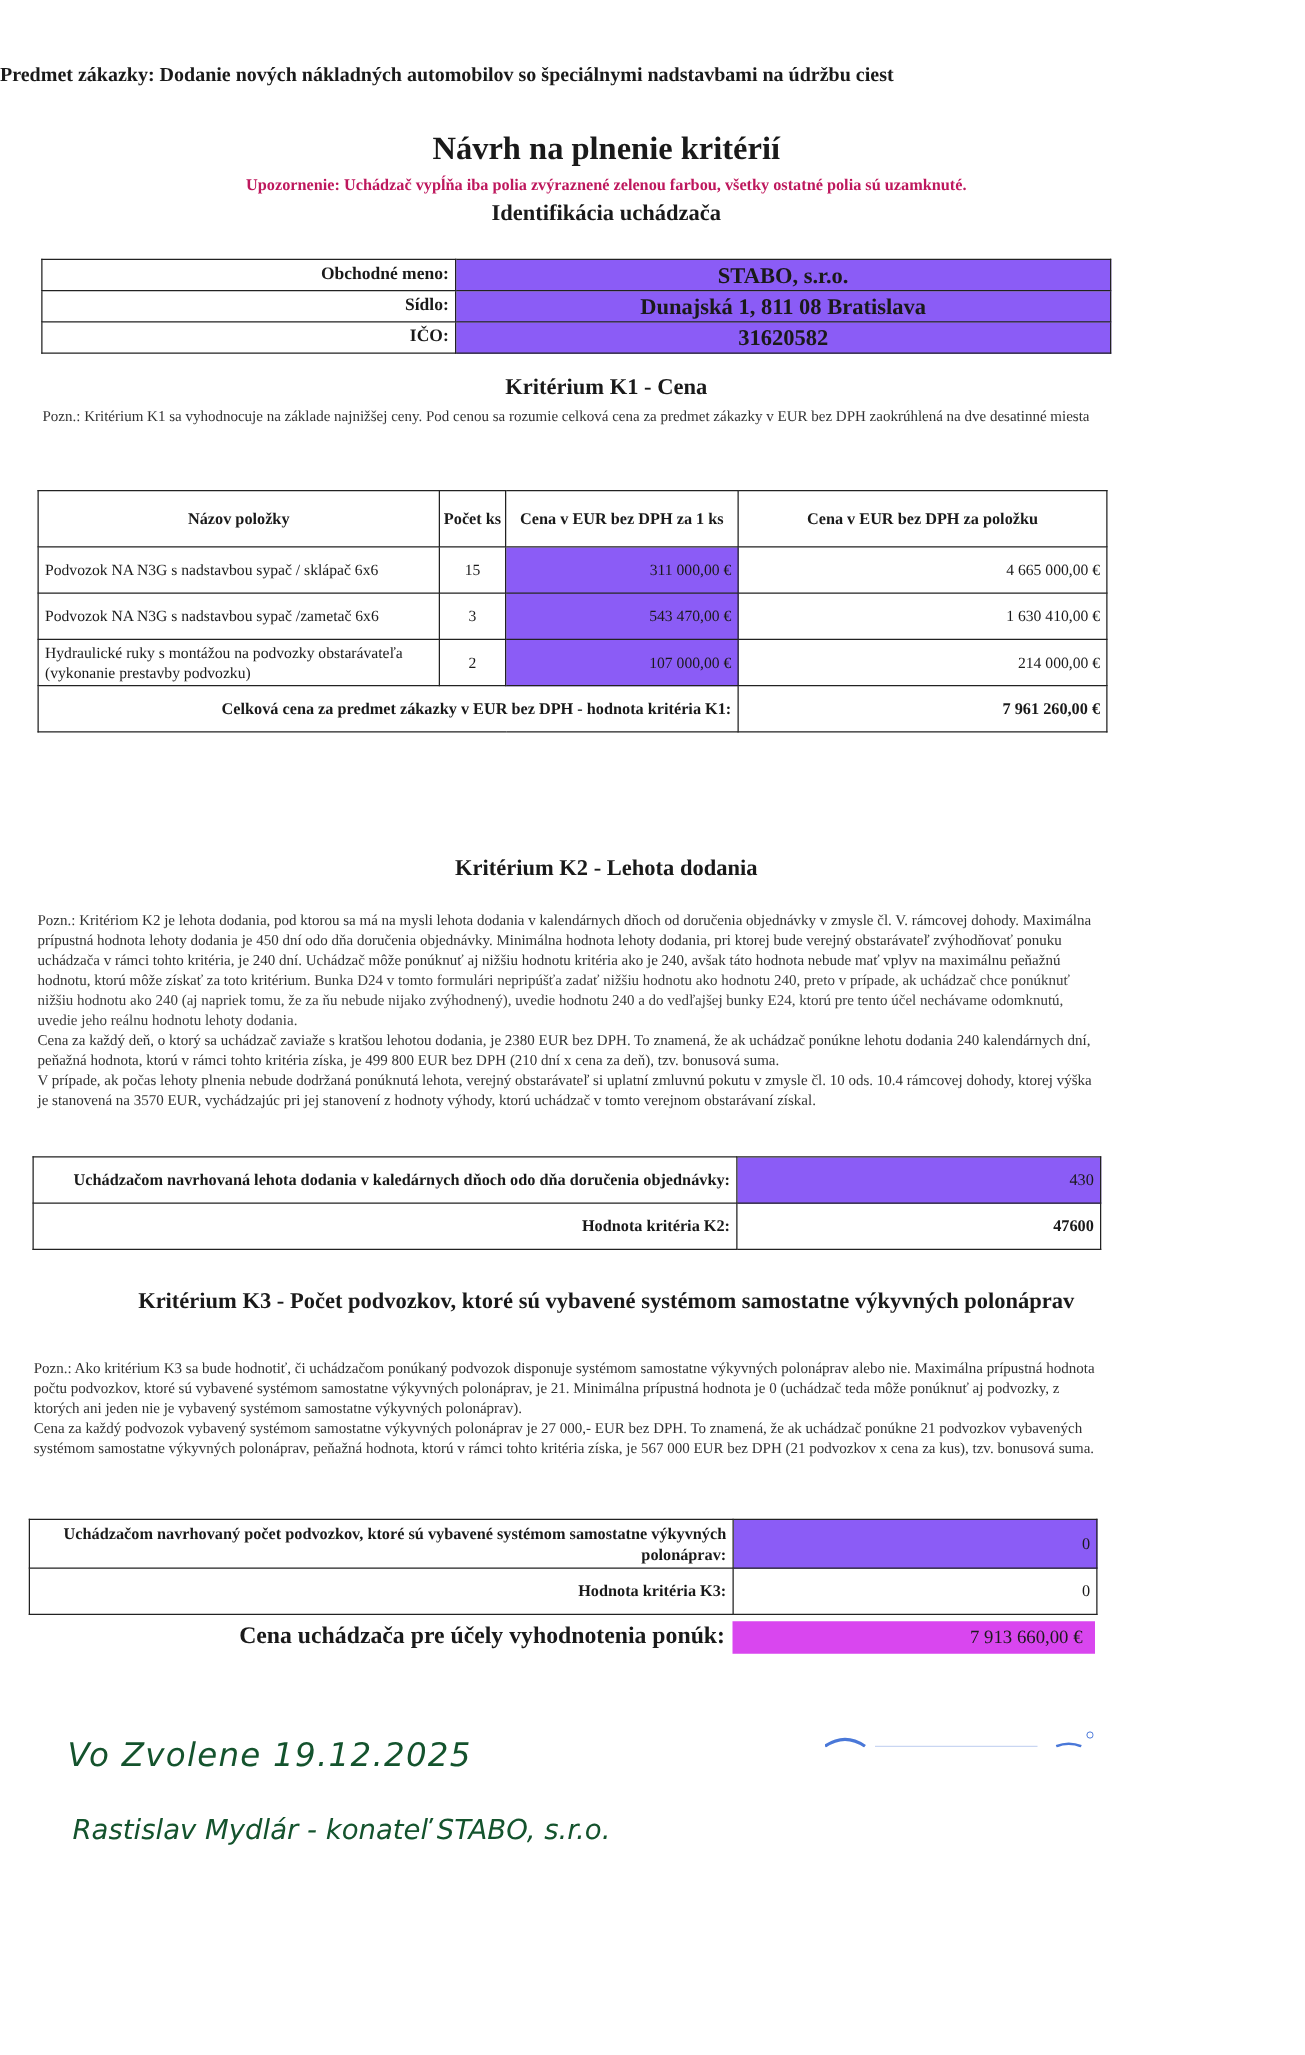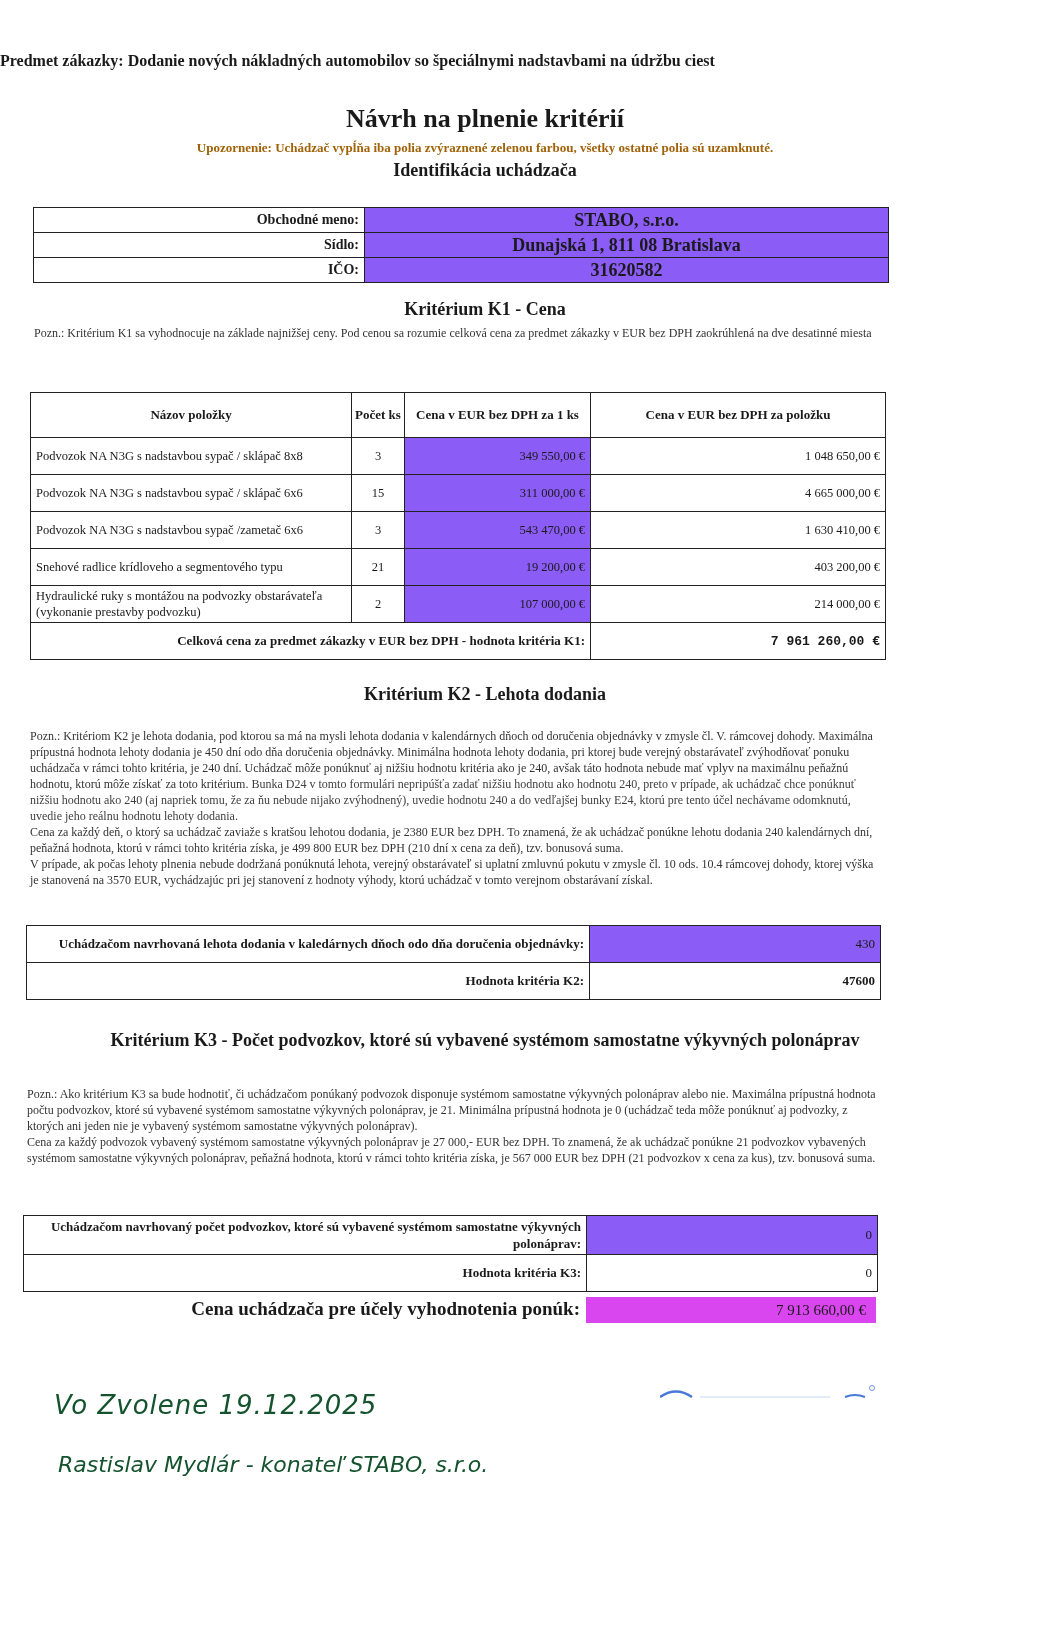--- a/index.html
+++ b/index.html
@@ -1,36 +1,36 @@
 <!DOCTYPE html>
 <html><head>
 <meta charset="utf-8">
 <style>
   html, body { margin: 0; padding: 0; background: #ffffff; }
   body { width: 1044px; height: 1644px; position: relative; overflow: hidden;
          font-family: "Liberation Serif", "DejaVu Serif", serif; color: #1a1a1a; }
   .abs { position: absolute; }
   .subject { left: 0; width: 970px; top: 52px; text-align: left; font-size: 16px; font-weight: bold; }
   .title { left: 0; width: 970px; top: 104px; text-align: center; font-size: 26px; font-weight: bold; }
-  .warning { left: 0; width: 970px; top: 140px; text-align: center; font-size: 13px; font-weight: bold; color: #a16207; }
+  .warning { left: 0; width: 970px; top: 140px; text-align: center; font-size: 13px; font-weight: bold; color: #be185d; }
   .h2 { left: 0; width: 970px; text-align: center; font-size: 18px; font-weight: bold; }
   .note { font-size: 12px; line-height: 16px; color: #333; }
   .note .red { color: #404040; }
   table { border-collapse: collapse; position: absolute; margin-top: 16px; }
   td, th { border: 1.5px solid #222; padding: 0 5px; }
   .green { background: #8b5cf6; }
   .ident td { height: 24px; font-size: 14px; }
   .ident td.label { text-align: right; font-weight: bold; width: 320px; }
   .ident td.val { text-align: center; font-weight: bold; font-size: 18px; }
   .k1 th { font-size: 13px; font-weight: bold; height: 44px; }
   .k1 td { font-size: 12.5px; height: 36px; }
   .k1 td.num { text-align: right; }
   .k1 td.center { text-align: center; }
   .k1 td.total-label { text-align: right; font-weight: bold; font-size: 13px; }
-  .k1 td.total-val { text-align: right; font-weight: bold; font-size: 13px; font-family: Liberation Mono, monospace; }
+  .k1 td.total-val { text-align: right; font-weight: bold; font-size: 13px; }
   .k2 td, .k3 td { font-size: 13px; height: 36px; }
   .k2 td.label, .k3 td.label { text-align: right; font-weight: bold; }
   .k2 td.val, .k3 td.val { text-align: right; }
   .final-label { left: 160px; width: 420px; top: 1298px; text-align: right; font-size: 19px; font-weight: bold; }
   .final-val { left: 586px; width: 280px; top: 1297px; height: 26px; background: #d946ef; text-align: right;
                font-size: 15px; font-weight: normal; line-height: 26px; padding-right: 10px; }
   .hand { font-family: "DejaVu Sans", sans-serif; color: #14532d; font-weight: normal; font-style: italic; }
   .stamp { left: 660px; top: 1384px; width: 215px; height: 14px; }
 </style>
 </head>
@@ -63,42 +63,30 @@
 
 <table class="k1" style="left:30px; top:376px; width:856px;">
   <tbody>
       <tr>
     <th style="width:310px;">Názov položky</th>
     <th style="width:48px; padding:0 2px;">Počet ks</th>
     <th style="width:175px;">Cena v EUR bez DPH za 1 ks</th>
     <th>Cena v EUR bez DPH za položku</th>
   </tr>
   <tr>
-    <td>Podvozok NA N3G s nadstavbou sypač / sklápač  8x8</td>
-    <td class="center">3</td>
-    <td class="num green">349 550,00 €</td>
-    <td class="num">1 048 650,00 €</td>
-  </tr>
-  <tr>
     <td>Podvozok NA N3G s nadstavbou sypač / sklápač  6x6</td>
     <td class="center">15</td>
     <td class="num green">311 000,00 €</td>
     <td class="num">4 665 000,00 €</td>
   </tr>
   <tr>
     <td>Podvozok NA N3G s nadstavbou sypač /zametač  6x6</td>
     <td class="center">3</td>
     <td class="num green">543 470,00 €</td>
     <td class="num">1 630 410,00 €</td>
-  </tr>
-  <tr>
-    <td>Snehové radlice krídloveho a segmentového typu</td>
-    <td class="center">21</td>
-    <td class="num green">19 200,00 €</td>
-    <td class="num">403 200,00 €</td>
   </tr>
   <tr>
     <td style="line-height:16px;">Hydraulické ruky s montážou na podvozky obstarávateľa (vykonanie prestavby podvozku)</td>
     <td class="center">2</td>
     <td class="num green">107 000,00 €</td>
     <td class="num">214 000,00 €</td>
   </tr>
   <tr>
     <td colspan="3" class="total-label">Celková cena za predmet zákazky v EUR bez DPH - hodnota kritéria K1:</td>
     <td class="total-val">7 961 260,00 €</td>

